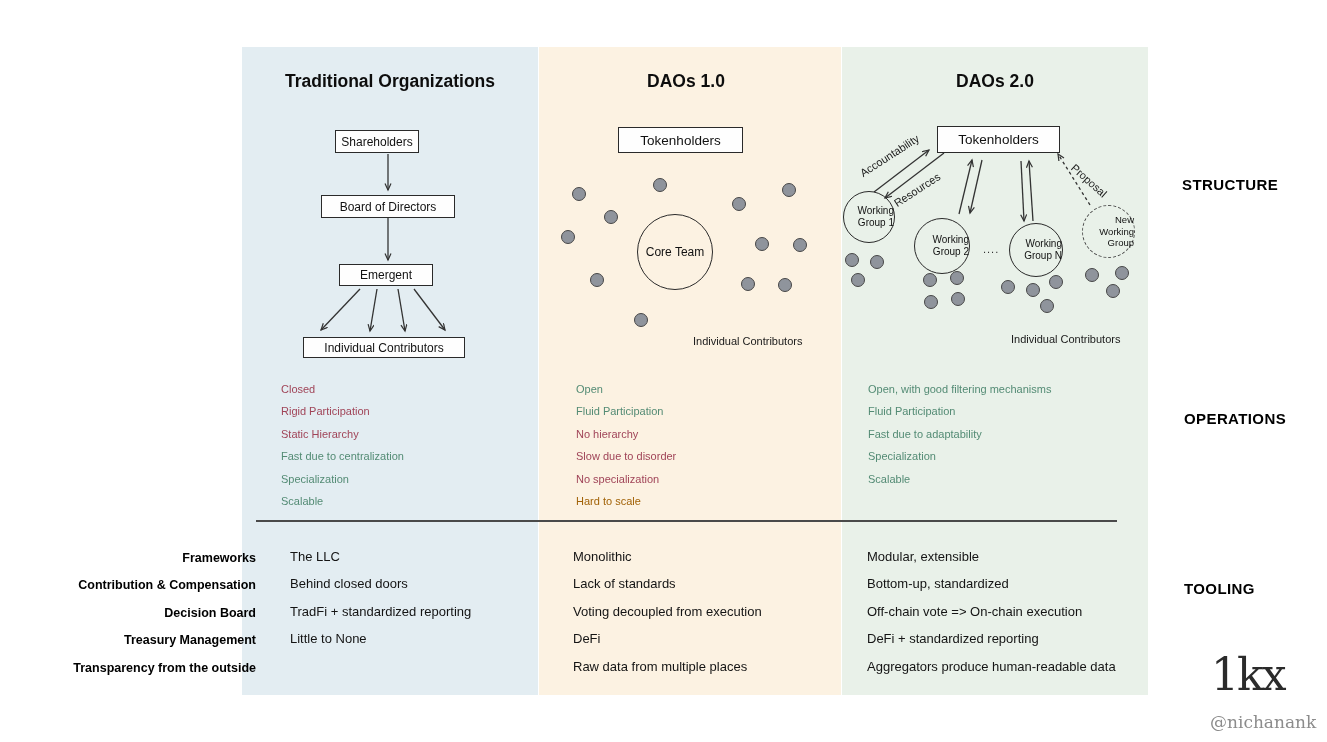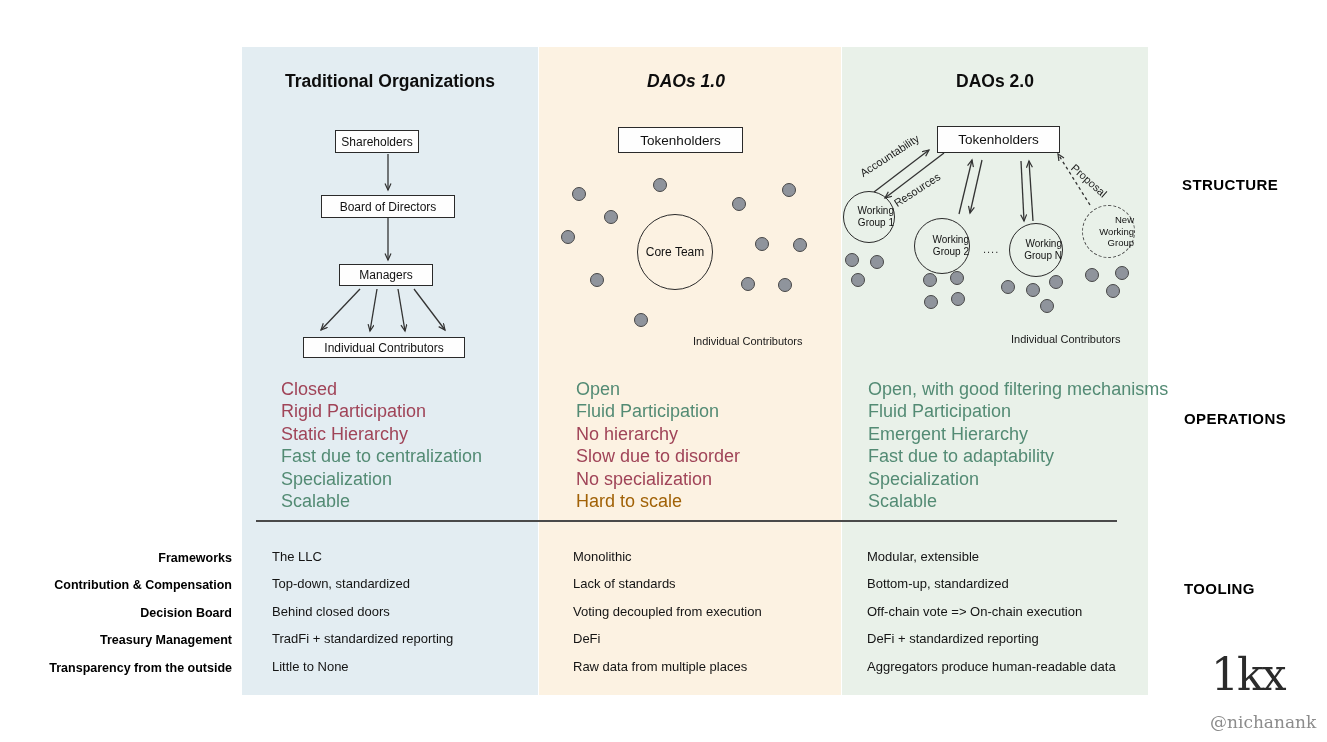--- a/index.html
+++ b/index.html
@@ -17,24 +17,24 @@
   .circle{position:absolute;border:1.5px solid #2a2a2a;border-radius:50%;box-sizing:border-box;
           display:flex;align-items:center;justify-content:center;text-align:right;
           font-size:10px;line-height:1.2;}
   .circle.dashed{border:1.5px dashed #4a4a4a;}
   .core{font-size:12px;}
   .dot{position:absolute;width:14px;height:14px;border-radius:50%;background:#8f949c;
        border:1.5px solid #474747;box-sizing:border-box;}
   .ic-label{position:absolute;font-size:11px;color:#1a1a1a;white-space:nowrap;}
   .rot-label{position:absolute;font-size:11px;color:#1a1a1a;white-space:nowrap;transform-origin:left center;}
   .ellipsis{position:absolute;font-size:11px;letter-spacing:1px;color:#333;}
-  .ops{position:absolute;font-size:18px;line-height:22.4px;white-space:nowrap;}
+  .ops{position:absolute;font-size:11px;line-height:22.4px;white-space:nowrap;}
   .tools{position:absolute;font-size:13px;line-height:27.4px;color:#141414;white-space:nowrap;}
   .row-labels{position:absolute;left:0;top:545px;width:232px;text-align:right;
-              font-weight:bold;font-size:12.5px;line-height:27.4px;color:#000;white-space:nowrap;}
+              font-weight:bold;font-size:12.5px;line-height:27.4px;color:#000;white-space:nowrap;padding-left:24px;}
   .divider{position:absolute;left:256px;top:520px;width:861px;height:2px;background:#4a4a4a;}
   .side-label{position:absolute;font-weight:bold;font-size:15px;letter-spacing:0.4px;color:#000;white-space:nowrap;}
   .logo{position:absolute;left:1211px;top:649px;font-family:"DejaVu Serif",serif;
         font-size:44px;color:#2b2b2b;letter-spacing:-2px;}
   .handle{position:absolute;left:1210px;top:712px;font-family:"DejaVu Serif",serif;
           font-size:17px;color:#8c8c8c;}
 </style>
 </head>
 <body>
 
@@ -63,26 +63,26 @@
       <line x1="944" y1="153" x2="885" y2="198" marker-end="url(#ah)"></line>
       <line x1="959" y1="214" x2="972" y2="160" marker-end="url(#ah)"></line>
       <line x1="982" y1="160" x2="970" y2="213" marker-end="url(#ah)"></line>
       <line x1="1021" y1="161" x2="1024" y2="221" marker-end="url(#ah)"></line>
       <line x1="1033" y1="221" x2="1029" y2="161" marker-end="url(#ah)"></line>
       <line x1="1090" y1="205" x2="1058" y2="154" stroke-dasharray="3 3" marker-end="url(#ah)"></line>
     </g>
   </svg>
 
   <div class="col-title" style="left:242px;width:296px;">Traditional Organizations</div>
-  <div class="col-title" style="left:539px;width:294px;font-style:italic;">DAOs 1.0</div>
+  <div class="col-title" style="left:539px;width:294px;">DAOs 1.0</div>
   <div class="col-title" style="left:842px;width:306px;">DAOs 2.0</div>
 
   <div class="sbox" style="left:335px;top:130px;width:84px;height:23px;">Shareholders</div>
   <div class="sbox" style="left:321px;top:195px;width:134px;height:23px;">Board of Directors</div>
-  <div class="sbox" style="left:339px;top:264px;width:94px;height:22px;">Managers</div>
+  <div class="sbox" style="left:339px;top:264px;width:94px;height:22px;">Emergent</div>
   <div class="sbox" style="left:303px;top:337px;width:162px;height:21px;">Individual Contributors</div>
 
   <div class="sbox tkbox" style="left:618px;top:127px;width:125px;height:26px;">Tokenholders</div>
   <div class="circle core" style="left:637px;top:214px;width:76px;height:76px;">Core Team</div>
   <div class="dot" style="left:653px;top:178px;"></div>
   <div class="dot" style="left:572px;top:187px;"></div>
   <div class="dot" style="left:782px;top:183px;"></div>
   <div class="dot" style="left:604px;top:210px;"></div>
   <div class="dot" style="left:732px;top:197px;"></div>
   <div class="dot" style="left:561px;top:230px;"></div>
@@ -132,39 +132,37 @@
     <div style="color: rgb(83, 139, 116);">Open</div>
     <div style="color: rgb(83, 139, 116);">Fluid Participation</div>
     <div style="color: rgb(160, 68, 88);">No hierarchy</div>
     <div style="color: rgb(160, 68, 88);">Slow due to disorder</div>
     <div style="color: rgb(160, 68, 88);">No specialization</div>
     <div style="color: #a16207;">Hard to scale</div>
   </div>
   <div class="ops" style="left:868px;top:378px;">
     <div style="color: rgb(83, 139, 116);">Open, with good filtering mechanisms</div>
     <div style="color: rgb(83, 139, 116);">Fluid Participation</div>
-    <div style="color: rgb(83, 139, 116);">Emergent Hierarchy</div>
     <div style="color: rgb(83, 139, 116);">Fast due to adaptability</div>
     <div style="color: rgb(83, 139, 116);">Specialization</div>
     <div style="color: rgb(83, 139, 116);">Scalable</div>
   </div>
 
   <div class="divider"></div>
 
   <div class="row-labels">
     <div>Frameworks</div>
     <div>Contribution &amp; Compensation</div>
     <div>Decision Board</div>
     <div>Treasury Management</div>
     <div>Transparency from the outside</div>
   </div>
 
-  <div class="tools" style="left:272px;top:543px;">
+  <div class="tools" style="left:290px;top:543px;">
     <div>The LLC</div>
-    <div>Top-down, standardized</div>
     <div>Behind closed doors</div>
     <div>TradFi + standardized reporting</div>
     <div>Little to None</div>
   </div>
   <div class="tools" style="left:867px;top:543px;">
     <div>Modular, extensible</div>
     <div>Bottom-up, standardized</div>
     <div>Off-chain vote =&gt; On-chain execution</div>
     <div>DeFi + standardized reporting</div>
     <div>Aggregators produce human-readable data</div>

